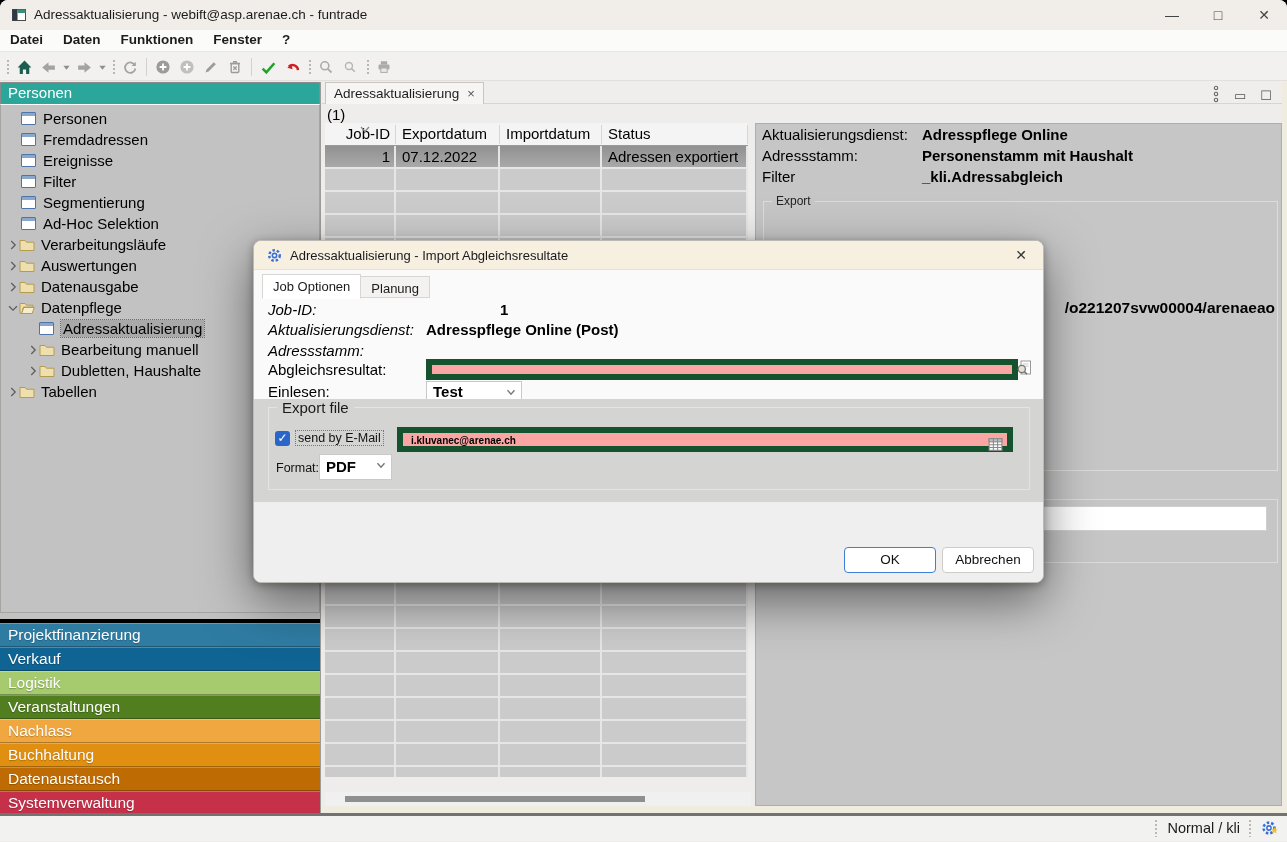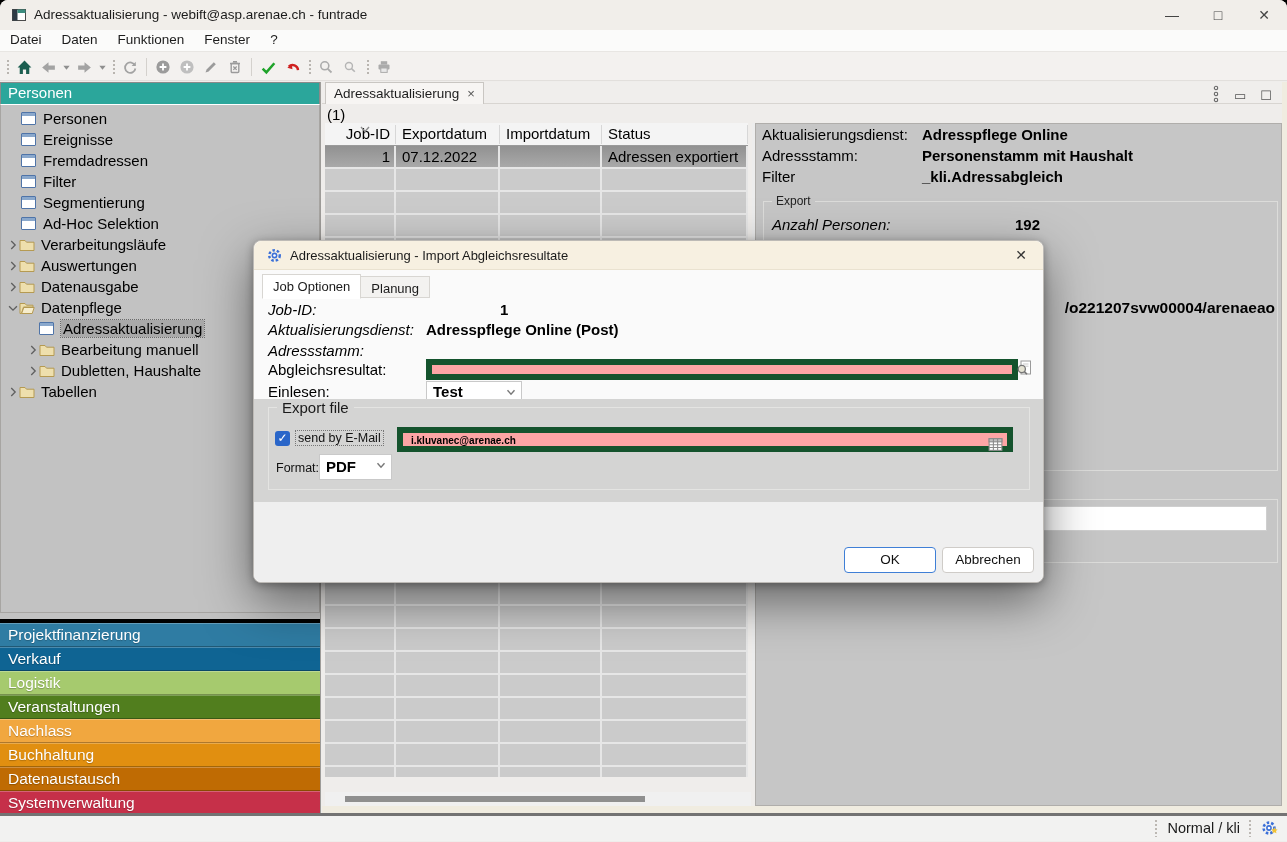--- a/index.html
+++ b/index.html
@@ -11,21 +11,21 @@
   
   .titlebar { position:absolute; left:0; top:0; right:0; height:30px; background:#f1eeea; }
   .titlebar .app-ico { position:absolute; left:11px; top:7px; width:16px; height:16px; }
   .titlebar .title { position:absolute; left:34px; top:7px; font-size:13.5px; color:#1b1b1b; white-space:nowrap; }
   .winbtn { position:absolute; top:0; width:46px; height:30px; text-align:center; line-height:30px;
             color:#444; font-size:14px; }
   .winbtn.min { right:92px; } .winbtn.max { right:46px; } .winbtn.close { right:0; }
 
   
   .menubar { position:absolute; left:0; top:30px; right:0; height:22px; background:#fbfbfa;
-             border-bottom:1px solid #e8e6e3; }
+             border-bottom:1px solid #e8e6e3;font-weight:bold; }
   .menu-item { display:inline-block; padding:2px 10px; font-size:13.5px; color:#1c1c1c; }
 
   
   .toolbar { position:absolute; left:0; top:52px; right:0; height:29px; background:#f3f1ef;
              border-bottom:1px solid #e2dfdc; }
   .tb-inner { position:absolute; left:2px; top:3px; height:24px; display:flex; align-items:center; }
   .tb-icon { width:24px; height:22px; display:inline-flex; align-items:center; justify-content:center; }
   .tb-grip { width:6px; height:18px; margin:0 2px;
              background-image:radial-gradient(#b9b5b0 1px, transparent 1.2px);
              background-size:4px 4px; background-position:2px 1px; background-repeat:repeat-y; }
@@ -271,25 +271,25 @@
 
   <div class="sidebar">
     <div class="side-header">Personen</div>
     <div class="tree" id="tree">
         <div class="tree-item">
           <span class="t-ico win-ico" style="left: 20px;"></span>
           <span class="t-label" style="left: 42px;">Personen</span>
         </div>
         <div class="tree-item">
           <span class="t-ico win-ico" style="left: 20px;"></span>
+          <span class="t-label" style="left: 42px;">Fremdadressen</span>
+        </div>
+        <div class="tree-item">
+          <span class="t-ico win-ico" style="left: 20px;"></span>
           <span class="t-label" style="left: 42px;">Ereignisse</span>
-        </div>
-        <div class="tree-item">
-          <span class="t-ico win-ico" style="left: 20px;"></span>
-          <span class="t-label" style="left: 42px;">Fremdadressen</span>
         </div>
         <div class="tree-item">
           <span class="t-ico win-ico" style="left: 20px;"></span>
           <span class="t-label" style="left: 42px;">Filter</span>
         </div>
         <div class="tree-item">
           <span class="t-ico win-ico" style="left: 20px;"></span>
           <span class="t-label" style="left: 42px;">Segmentierung</span>
         </div>
         <div class="tree-item">
@@ -810,24 +810,20 @@
         <span class="d-label">Adressstamm:</span>
         <span class="d-value">Personenstamm mit Haushalt</span>
       </div>
       <div class="d-row" style="top:44px">
         <span class="d-label">Filter</span>
         <span class="d-value">_kli.Adressabgleich</span>
       </div>
 
       <div class="groupbox" style="left:7px; right:3px; top:77px; height:270px;">
         <span class="gb-title">Export</span>
-        <div class="ex-row" style="top:14px">
-          <span class="ex-label">Anzahl Personen:</span>
-          <span class="ex-value">192</span>
-        </div>
         <div class="ex-row" style="top:36px">
           <span class="ex-label">davon nicht verarbeitet:</span>
           <span class="ex-value">0</span>
         </div>
         <div class="ex-path">/o221207svw00004/arenaeao</div>
       </div>
 
       <div class="groupbox" style="left:7px; right:3px; top:375px; height:64px;">
         <div class="d-input" style="left:8px; right:10px; top:6px; height:25px;"></div>
       </div>

